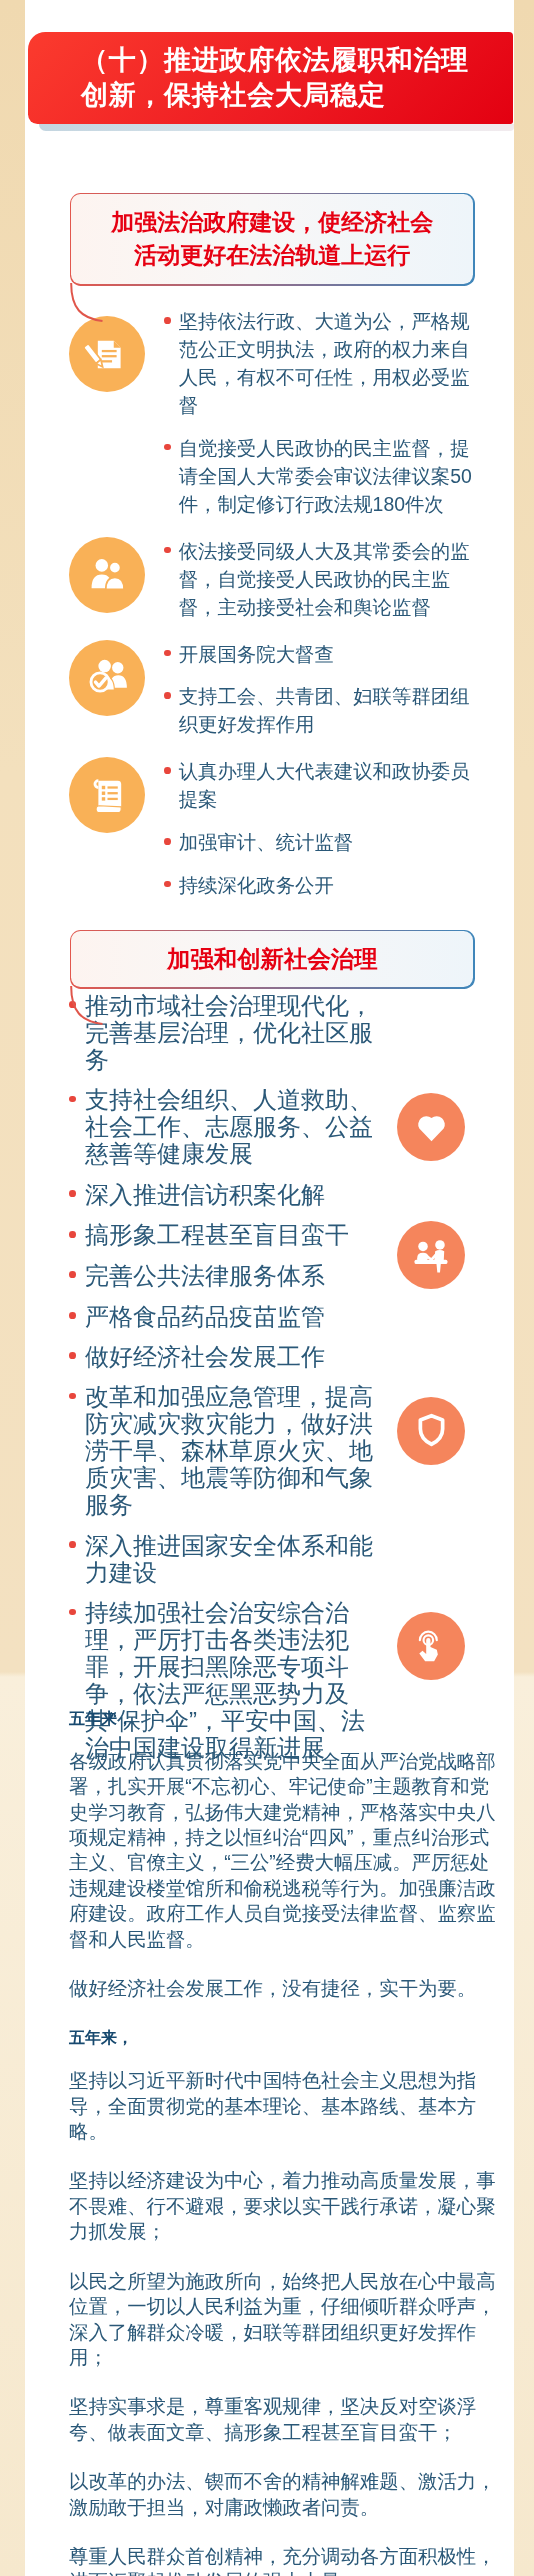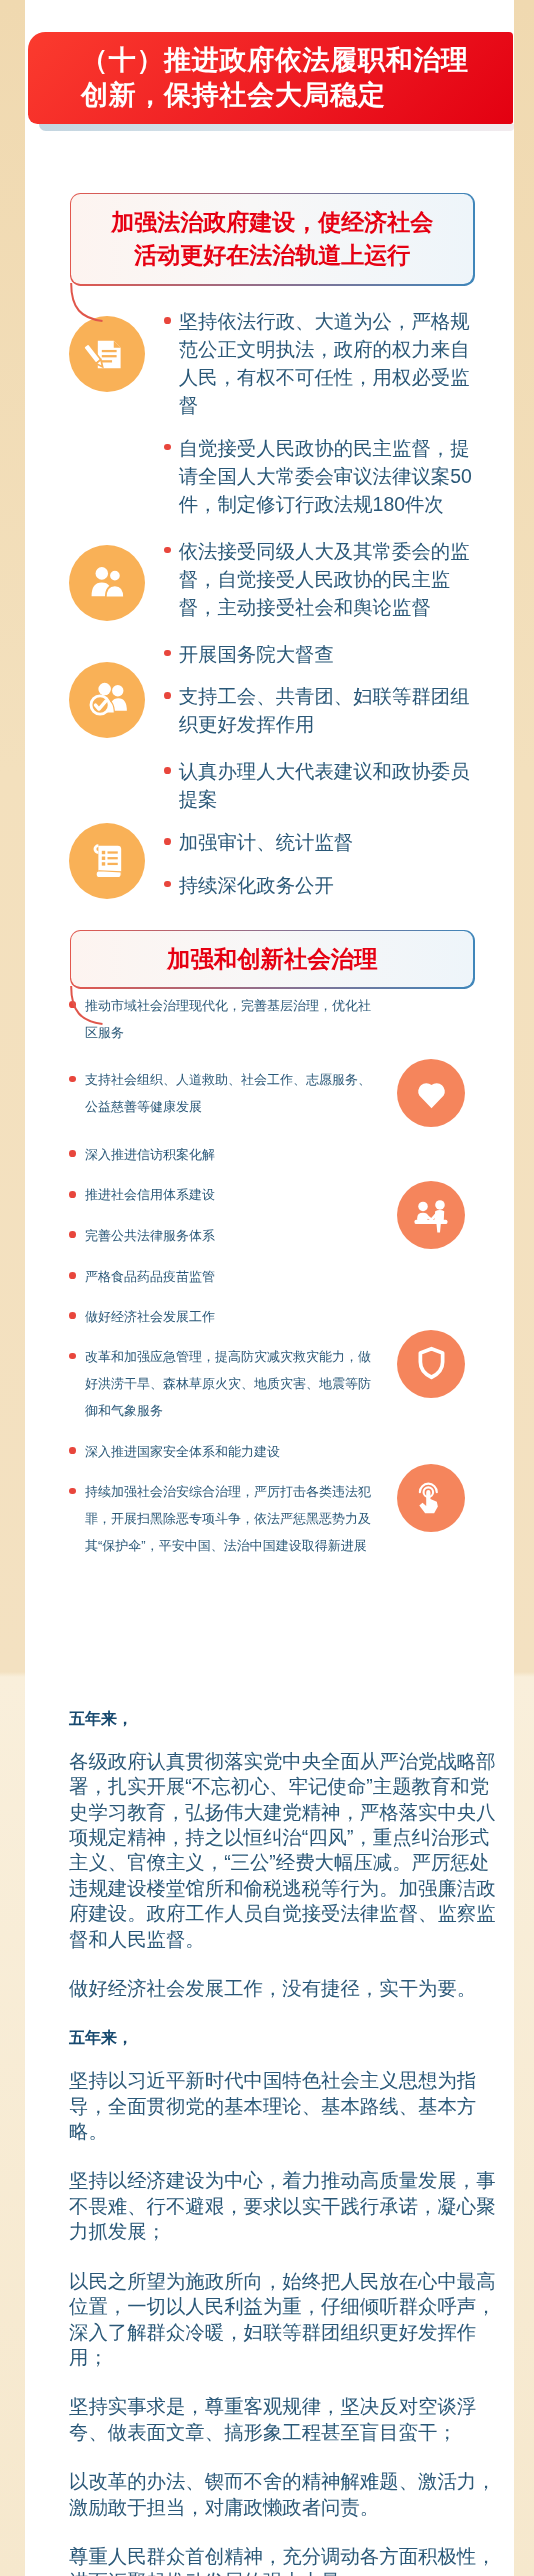--- a/index.html
+++ b/index.html
@@ -29,35 +29,35 @@
   #subheader2{top:930px;}
   #subheader2 .inner{height:56px;font-size:23.4px;}
   .curl{position:absolute;left:-1.3px;bottom:-37px;}
 
   
   .bullet{position:relative;color:#2a5878;}
   .bullet::before{content:"";position:absolute;left:0;width:6.7px;height:6.7px;border-radius:50%;background:#e8463c;}
 
   
   .section1{position:absolute;left:0;top:298px;width:533px;margin-top:9px;}
-  .s1-group{display:flex;align-items:flex-end;padding-left:69px;margin-bottom:19px;}
+  .s1-group{display:flex;align-items:flex-start;padding-left:69px;margin-bottom:19px;}
   .s1-group.top{align-items:flex-start;}
   .s1-group.top .icon-circle{margin-top:9.4px;}
   .icon-circle{flex:none;width:76px;height:76px;border-radius:50%;background:#f9b157;
         display:flex;align-items:center;justify-content:center;}
   .icon-circle svg{width:57px;height:57px;}
   .s1-bullets{margin-left:19px;width:309px;display:flex;flex-direction:column;gap:14.7px;}
   .s1-bullets .bullet{font-size:19.4px;line-height:28px;padding-left:14.7px;}
   .s1-bullets .bullet::before{top:10px;}
 
   
   .section2{position:absolute;left:69px;top:992px;width:396px;}
   .s2-row{display:flex;align-items:center;justify-content:space-between;margin-bottom:13.4px;}
   .s2-bullets{display:flex;flex-direction:column;gap:13.4px;flex:1;}
-  .s2-bullets .bullet{font-size:13px;line-height:27px;padding-left:16px;max-width:298px;}
+  .s2-bullets .bullet{font-size:24px;line-height:27px;padding-left:16px;max-width:298px;}
   .s2-bullets .bullet::before{top:9.4px;}
   .icon-circle.coral{width:68px;height:68px;background:#f5855c;margin-left:13.4px;}
   .icon-circle.coral svg{width:53px;height:53px;}
 
   
   .footer{position:absolute;left:69px;top:1706px;width:433px;color:#2a5878;
         font-size:19.4px;line-height:25.4px;}
   .footer p{margin:0 0 24px;}
   .footer p.lead{font-weight:700;color:#17496f;font-size:16px;margin-bottom:17.4px;}
 </style>
@@ -183,21 +183,21 @@
     </div>
 
     <div class="s2-row">
       <div class="s2-bullets">
         <div class="bullet">深入推进信访积案化解</div>
       </div>
     </div>
 
     <div class="s2-row">
       <div class="s2-bullets">
-        <div class="bullet">推进社会信用体系建设</div>
+        <div class="bullet">搞形象工程甚至盲目蛮干</div>
         <div class="bullet">完善公共法律服务体系</div>
       </div>
       <div class="icon-circle coral">
         <svg viewBox="0 0 100 100">
           <circle cx="34" cy="33" r="9" fill="#fff"></circle>
           <path d="M23 60 v-5 q0-10 11-10 q9 0 11 8 l-4 7z" fill="#fff"></path>
           <circle cx="66" cy="30" r="9" fill="#fff"></circle>
           <path d="M57 42 q9-5 17 0 l-1 20 h-5 l-2 20 h-5 l-2-20 h-4z" fill="#fff"></path>
           <path d="M42 52 l8 6 8-9" stroke="#fff" stroke-width="5" fill="none" stroke-linecap="round"></path>
           <rect x="18" y="58" width="62" height="8" rx="3" fill="#fff"></rect>

